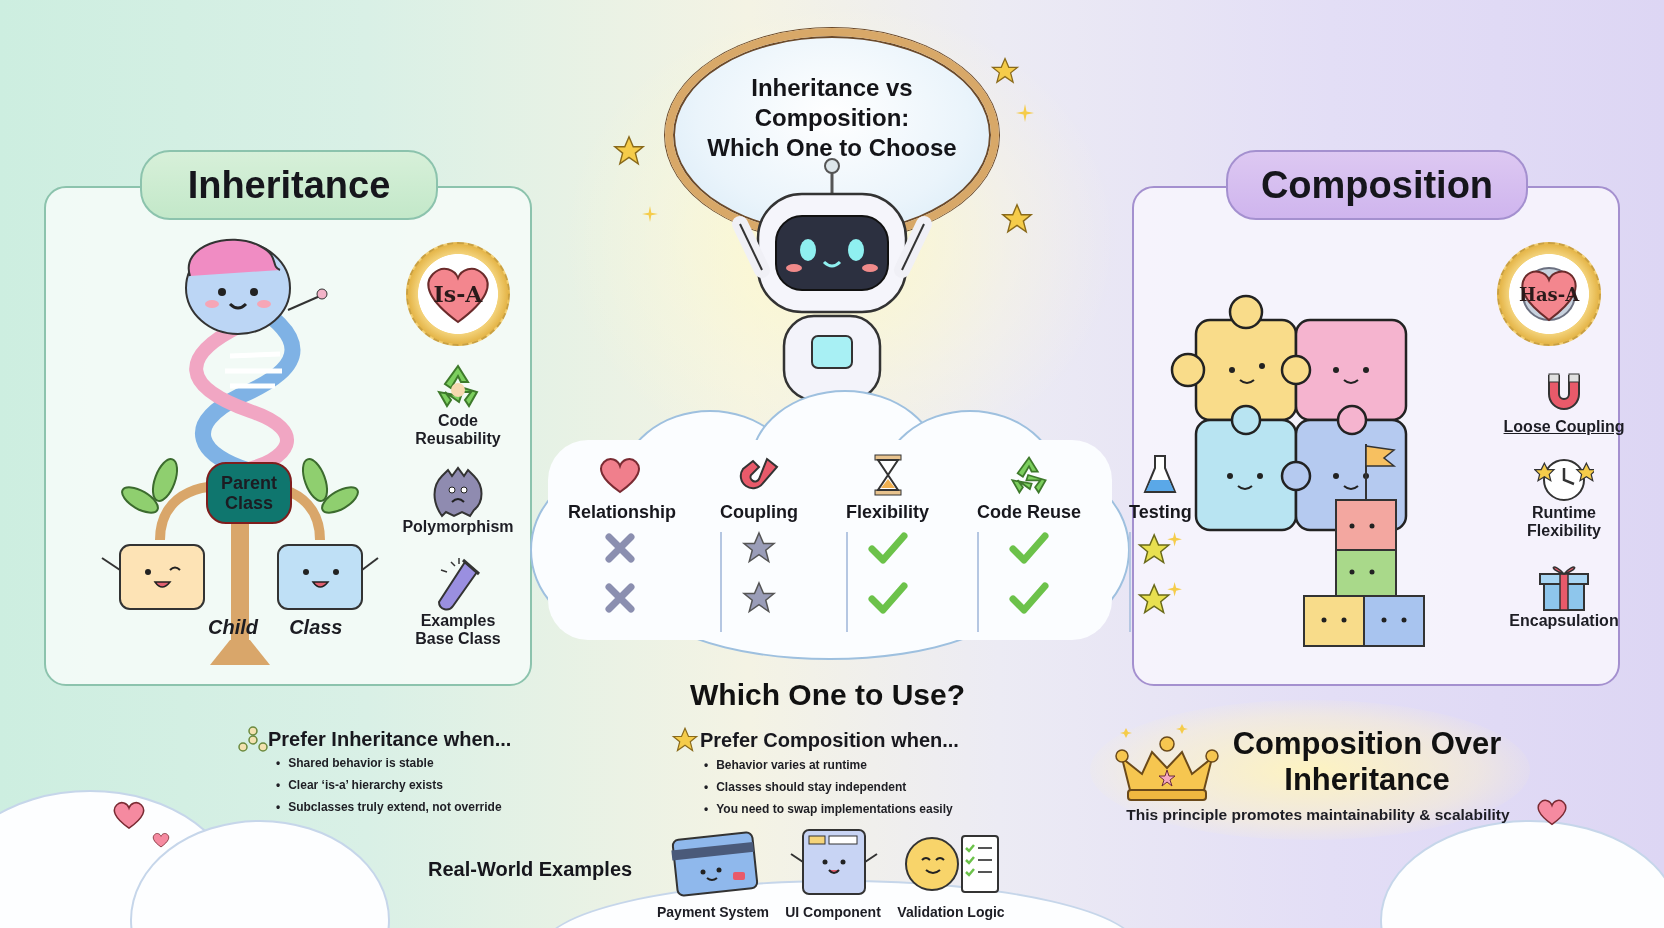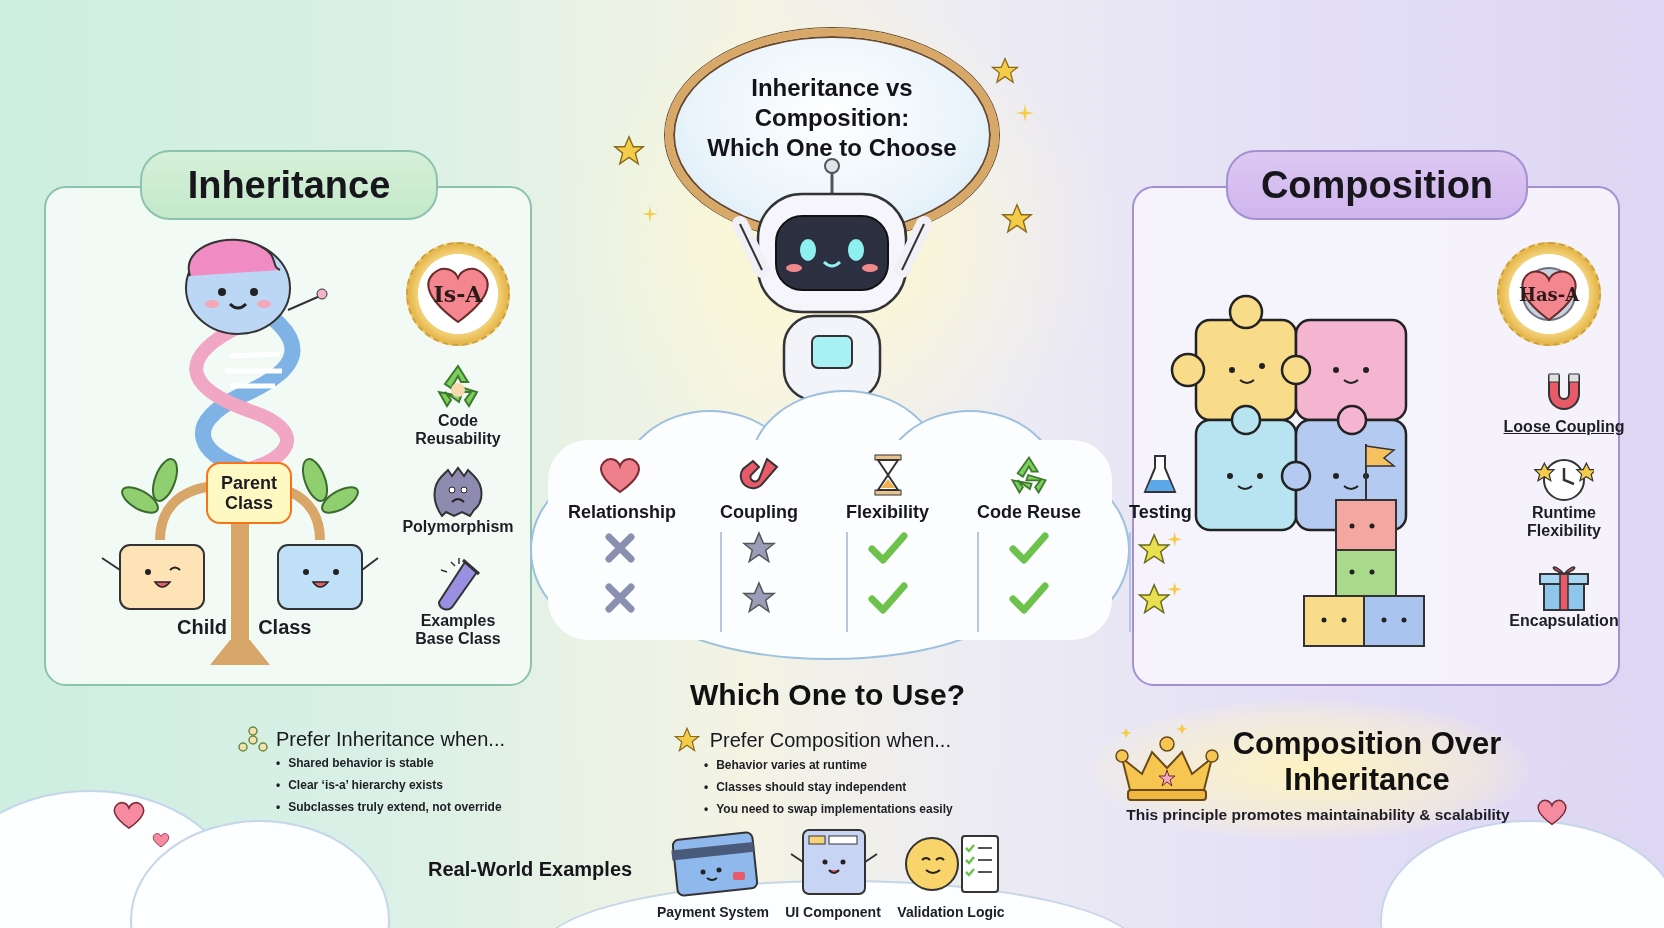--- a/index.html
+++ b/index.html
@@ -78,21 +78,21 @@
   }
   .compare .hico { height: 50px; display: flex; align-items: center; justify-content: center; }
   .compare .hlbl { font-family: "Liberation Sans", sans-serif; font-weight: bold; font-size: 18px; margin-top: 2px; color: #17171d; white-space: nowrap; }
   .compare .cell { height: 50px; display: flex; align-items: center; justify-content: center; }
 
   
   .which {
     position: absolute; left: 690px; top: 678px; font-family: "Liberation Sans", sans-serif; font-weight: bold; font-size: 30px; color: #111;
   }
   .prefer { position: absolute; }
-  .prefer .head { display: flex; align-items: center; gap: 8px; font-family: "Liberation Sans", sans-serif; font-weight: normal; font-size: 20px; color: #18181e; justify-content: center; }
+  .prefer .head { display: flex; align-items: center; font-family: "Liberation Sans", sans-serif; font-weight: bold; font-size: 20px; color: #18181e; justify-content: center; }
   .prefer ul { list-style: none; margin-left: 38px; }
   .prefer li { font-family: "Liberation Sans", sans-serif; font-weight: bold; font-size: 12px; line-height: 22px; color: #1e1e24; }
   .prefer li::before { content: "\2022"; margin-right: 8px; }
 
   .motto-glow { position: absolute; left: 1090px; top: 700px; width: 440px; height: 140px; border-radius: 50%;
     background: radial-gradient(ellipse, rgba(255,244,190,0.95) 0%, rgba(255,244,200,0.4) 55%, rgba(255,255,255,0) 75%); }
   .motto-title { position: absolute; left: 1232px; top: 726px; width: 270px; text-align: center;
     font-family: "Liberation Sans", sans-serif; font-weight: bold; font-size: 31px; line-height: 36px; color: #111; }
   .motto-sub { position: absolute; left: 1118px; top: 806px; width: 400px; text-align: center;
     font-family: "Liberation Sans", sans-serif; font-weight: bold; font-size: 15.5px; color: #1d1d24; }
@@ -149,25 +149,25 @@
   <circle cx="48" cy="122" r="3" fill="#222"></circle>
     <path d="M70 120 Q75 115 80 120" stroke="#222" stroke-width="2" fill="none"></path>
   <path d="M55 132 Q62 142 70 132 Z" fill="#e06070" stroke="#222" stroke-width="1.5"></path>
   <rect x="178" y="95" width="84" height="64" rx="10" fill="#bfe0f6" stroke="#333" stroke-width="2"></rect>
   <circle cx="206" cy="122" r="3" fill="#222"></circle>
     <circle cx="236" cy="122" r="3" fill="#222"></circle>
   <path d="M213 132 Q220 142 228 132 Z" fill="#e06070" stroke="#222" stroke-width="1.5"></path>
   <path d="M20 120 L 2 108" stroke="#333" stroke-width="2"></path>
     <path d="M262 120 L 278 108" stroke="#333" stroke-width="2"></path>
 </svg>
-<div class="abs" style="left:206px;top:462px;width:86px;height:62px;background:#fef9c3;border:2px solid #f97316;border-radius:14px;display:flex;flex-direction:column;align-items:center;justify-content:center;font-family:'Liberation Sans',sans-serif;font-weight:bold;font-size:18px;line-height:20px;">
+<div class="abs" style="left:206px;top:462px;width:86px;height:62px;background:#0f766e;border:2px solid #7f1d1d;border-radius:20px;display:flex;flex-direction:column;align-items:center;justify-content:center;font-family:'Liberation Sans',sans-serif;font-weight:bold;font-size:18px;line-height:20px;">
   <span>Parent</span>
   <span>Class</span>
 </div>
-<div class="abs" style="left:177px;top:616px;font-family:'Liberation Sans',sans-serif;font-weight:bold;font-size:20px;">
+<div class="abs" style="left:208px;top:616px;font-family:'Liberation Sans',sans-serif;font-weight:bold;font-size:20px;font-style:italic;">
   <span>Child</span>
   <span style="display:inline-block;width:20px;"></span>
   <span>Class</span>
 </div>
 
 <div class="badge" style="left:406px;top:242px;">
   <div class="heart">
     <svg width="70" height="60" viewBox="0 0 70 60">
         <path d="M35 58 C 5 36, 0 20, 10 10 C 20 0, 32 6, 35 14 C 38 6, 50 0, 60 10 C 70 20, 65 36, 35 58 Z" fill="#f3868e" stroke="#6b2b2b" stroke-width="2"></path>
       </svg>

